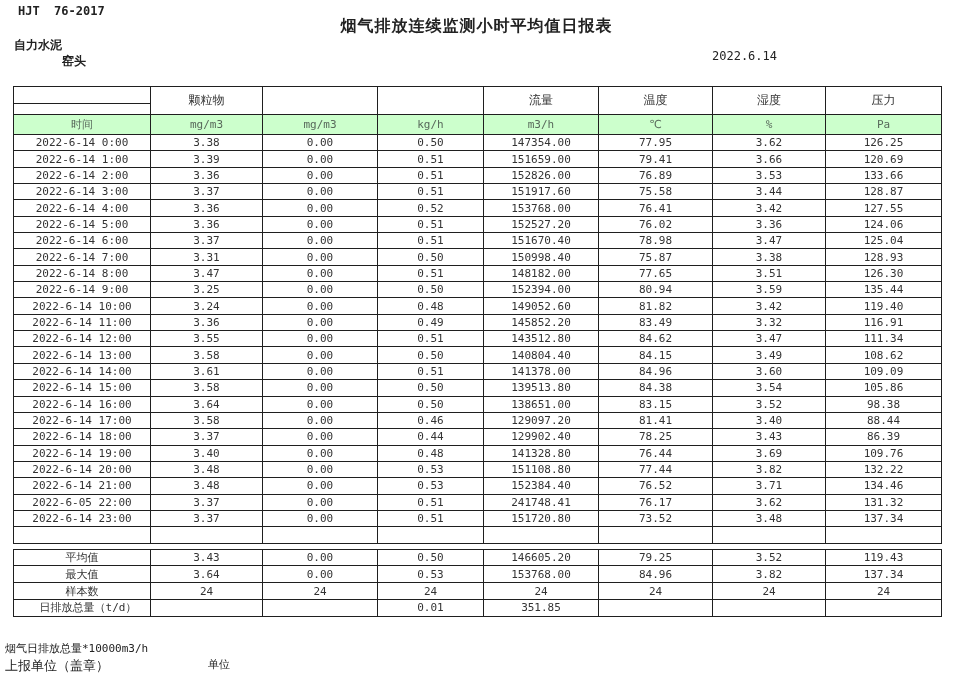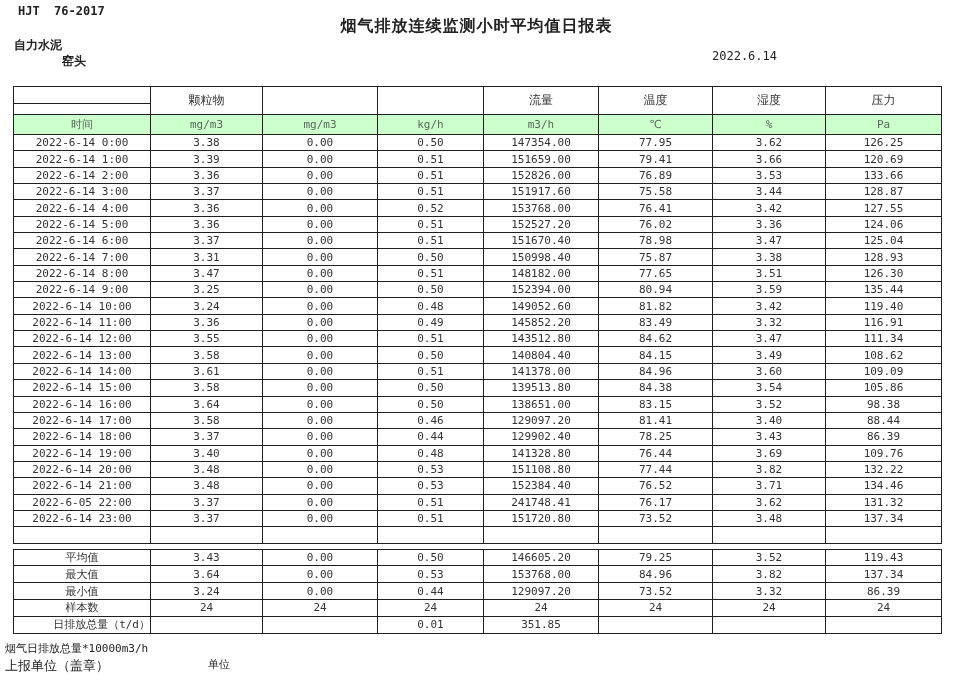--- a/index.html
+++ b/index.html
@@ -26,21 +26,21 @@
     color:#333;
     overflow:hidden;
     white-space:nowrap;
   }
   tr.gh-top td { height:17px; font-size:12px; }
   tr.gh-bot td { height:11px; }
   tr.unit-row td { height:20px; background:#ccffcc; color:#58695b; font-size:11px; }
   tbody.data-rows tr td, tr.spacer-row td { height:16.35px; }
   table.summary { margin-top:5px; }
   table.summary td { height:16.8px; }
-  td.left { text-align:right; padding-left:12px; }
+  td.left { text-align:center; padding-left:12px; }
 
   .foot-note  { left:5px; top:641px; font-size:11px; }
   .foot-org   { left:5px; top:657px; font-size:13px; }
   .foot-unit  { left:208px; top:657px; font-size:11px; }
 </style>
 </head>
 <body>
 
 <div class="abs std-no">HJT  76-2017</div>
 <div class="abs title">烟气排放连续监测小时平均值日报表</div>
@@ -367,30 +367,20 @@
           <td>最大值</td>
           <td>3.64</td>
           <td>0.00</td>
           <td>0.53</td>
           <td>153768.00</td>
           <td>84.96</td>
           <td>3.82</td>
           <td>137.34</td>
         </tr>
         <tr>
-          <td>最小值</td>
-          <td>3.24</td>
-          <td>0.00</td>
-          <td>0.44</td>
-          <td>129097.20</td>
-          <td>73.52</td>
-          <td>3.32</td>
-          <td>86.39</td>
-        </tr>
-        <tr>
           <td>样本数</td>
           <td>24</td>
           <td>24</td>
           <td>24</td>
           <td>24</td>
           <td>24</td>
           <td>24</td>
           <td>24</td>
         </tr>
         <tr>

